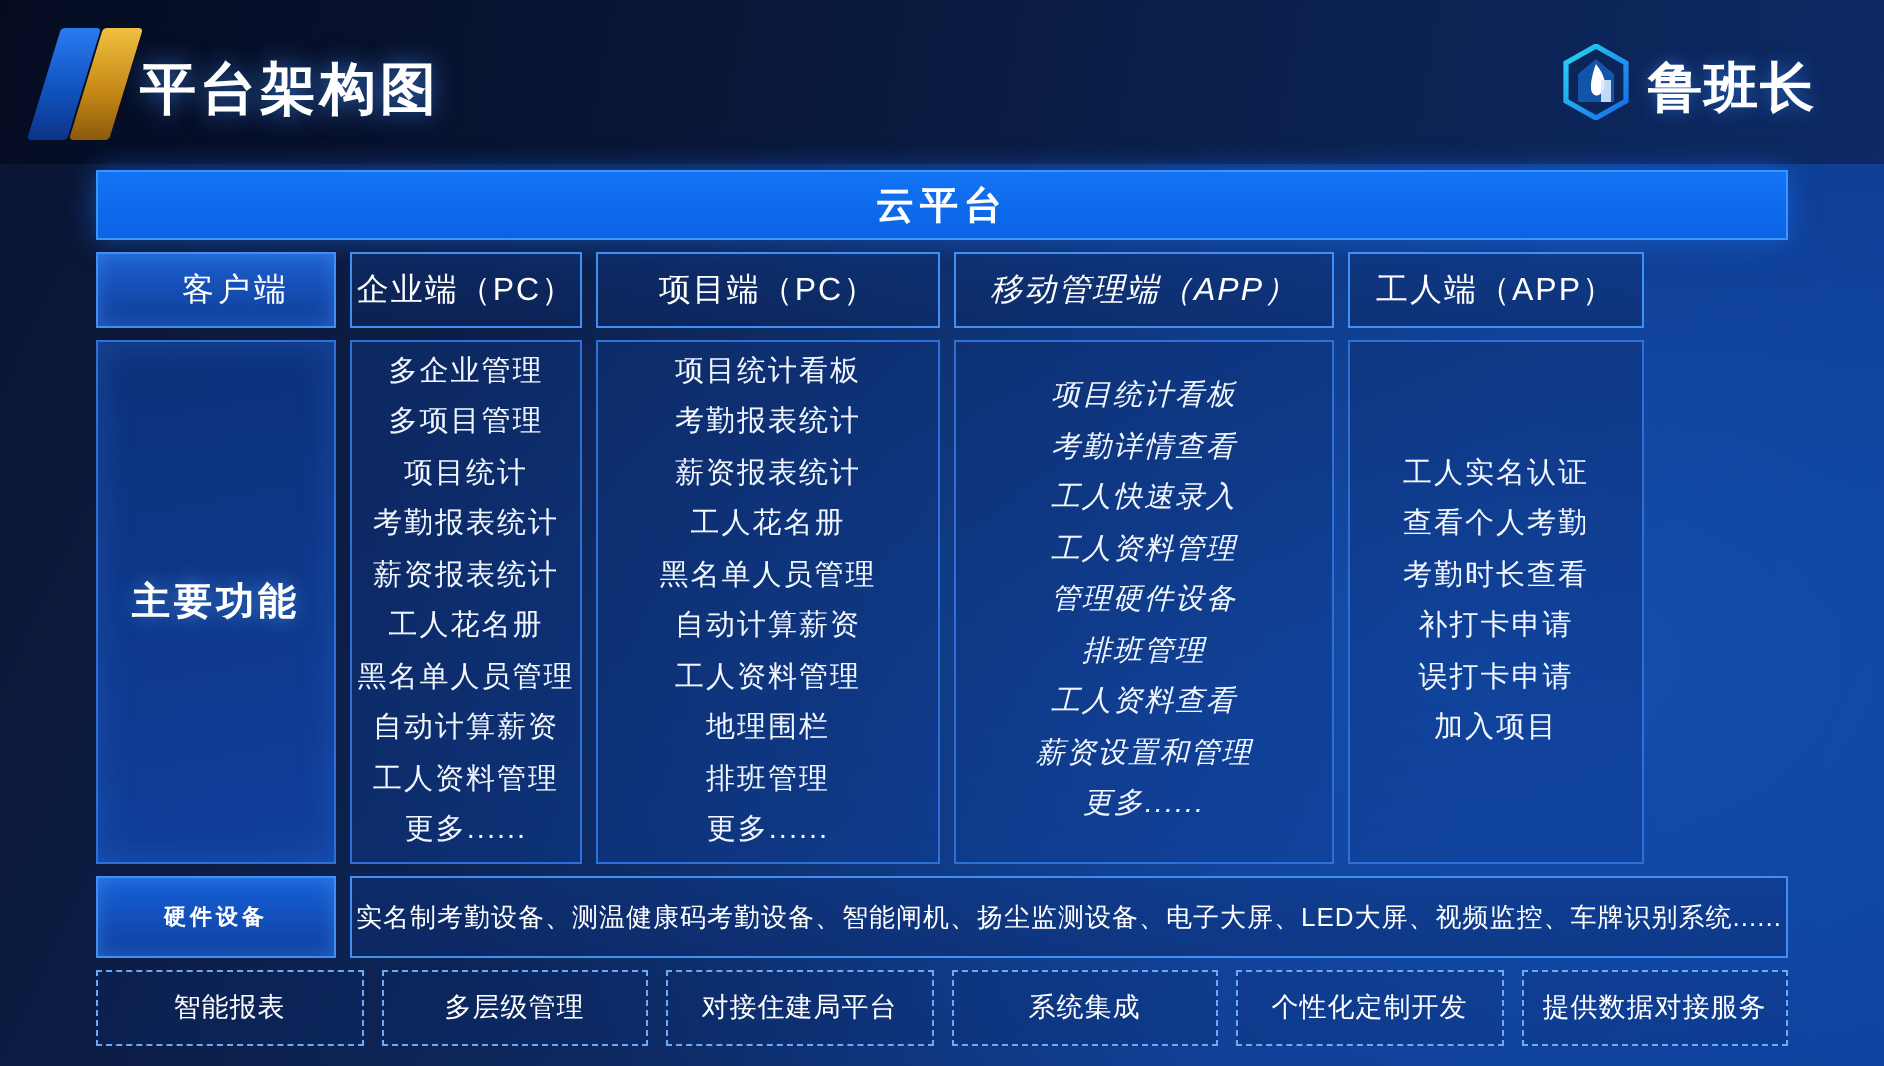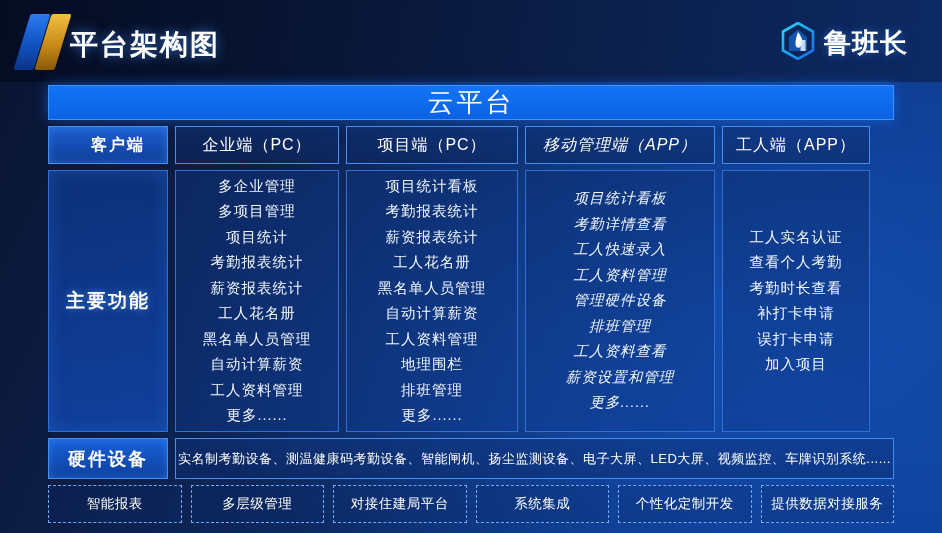--- a/index.html
+++ b/index.html
@@ -45,41 +45,41 @@
   }
 
   
   #cloud-bar {
     position: absolute; left: 48px; top: 85px; width: 846px; height: 35px;
     background: linear-gradient(180deg, #1274f5 0%, #0b63e4 100%);
     border: 1px solid #3d93ff;
     display: flex; align-items: center; justify-content: center;
     box-shadow: 0 0 14px rgba(30,120,255,0.5);
   }
-  #cloud-bar .lbl { font-size: 26px; font-weight: normal; letter-spacing: 3px; }
+  #cloud-bar .lbl { font-size: 19px; font-weight: bold; letter-spacing: 3px; }
 
   
   #tabs-row {
     position: absolute; left: 48px; top: 126px; width: 846px; height: 38px;
     display: flex; gap: 7px;
   }
   .tab {
     border: 1px solid #3f8ff5;
     display: flex; align-items: center; justify-content: center;
     font-size: 16px; letter-spacing: 1px;
     background: linear-gradient(180deg, rgba(14,50,120,0.55) 0%, rgba(11,38,96,0.55) 100%);
   }
   .tab.primary {
     background: linear-gradient(180deg, #1c5fd0 0%, #0f3d97 100%);
-    font-weight: bold; letter-spacing: 2px;
+    font-weight: normal; letter-spacing: 2px;
     box-shadow: inset 0 0 10px rgba(70,150,255,0.45);
     padding-left: 20px;
   }
   .tab-w-0 { width: 120px; }
-  .tab-w-1 { width: 164px; }
+  .tab-w-1 { width: 116px; }
   .tab-w-2 { width: 172px; }
   .tab-w-3 { width: 190px; font-style: italic; }
   .tab-w-4 { width: 148px; }
 
   
   #main-row {
     position: absolute; left: 48px; top: 170px; width: 846px; height: 262px;
     display: flex; gap: 7px;
   }
   .fcol {
@@ -104,21 +104,21 @@
   
   #hw-row {
     position: absolute; left: 48px; top: 438px; width: 846px; height: 41px;
     display: flex; gap: 7px;
   }
   #hw-label {
     width: 120px;
     border: 1px solid #3f8ff5;
     background: linear-gradient(180deg, #1761d8 0%, #0e3f9e 100%);
     display: flex; align-items: center; justify-content: center;
-    font-size: 18px; font-weight: bold; letter-spacing: 2px;
+    font-size: 11px; font-weight: bold; letter-spacing: 2px;
     box-shadow: inset 0 0 10px rgba(80,160,255,0.4);
   }
   #hw-list {
     flex: 1;
     border: 1px solid #3f8ff5;
     background: linear-gradient(180deg, rgba(14,52,128,0.5) 0%, rgba(13,44,112,0.5) 100%);
     display: flex; align-items: center; justify-content: center;
     font-size: 13px; letter-spacing: 0.5px;
   }
 

